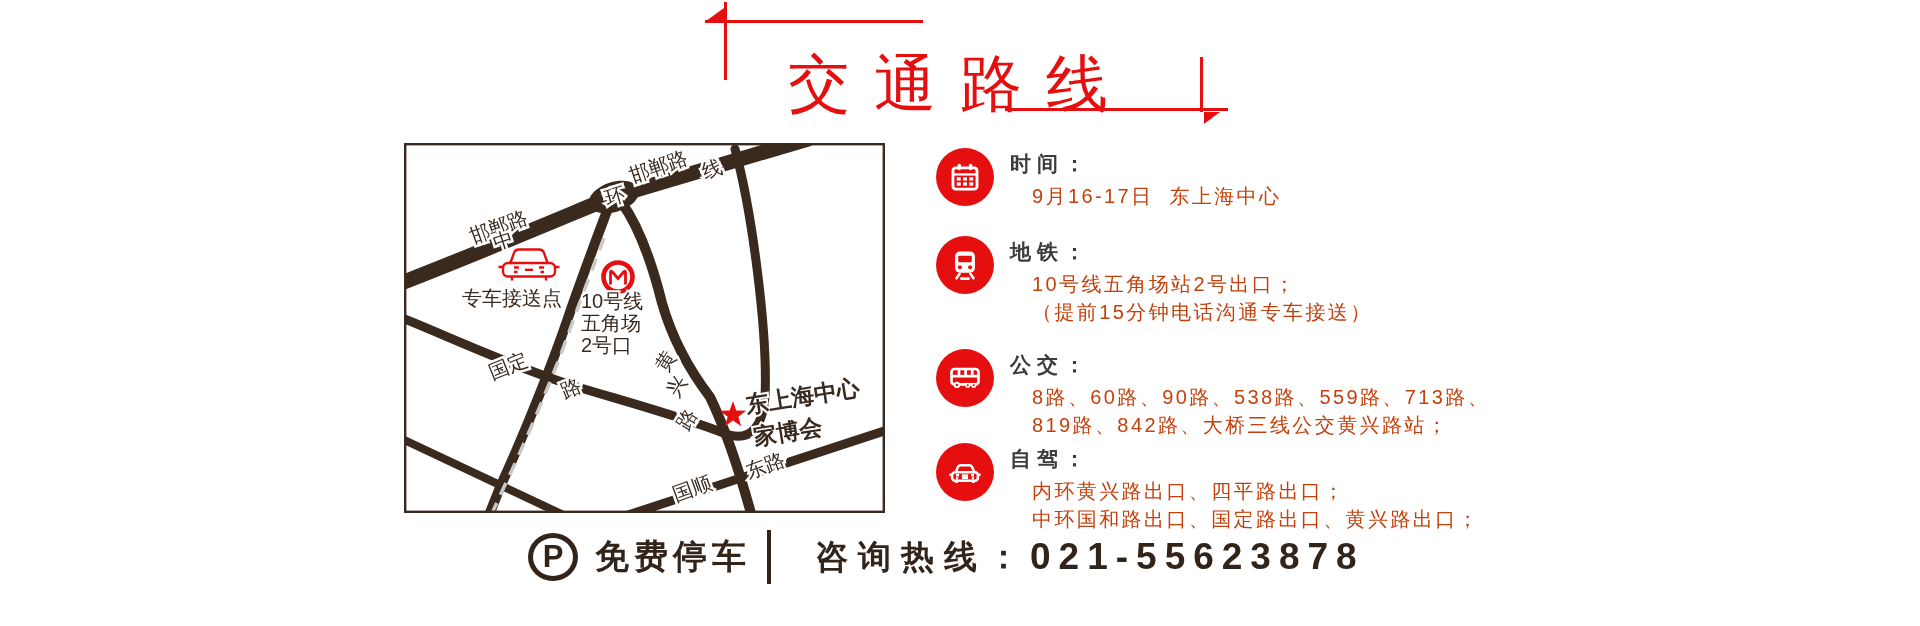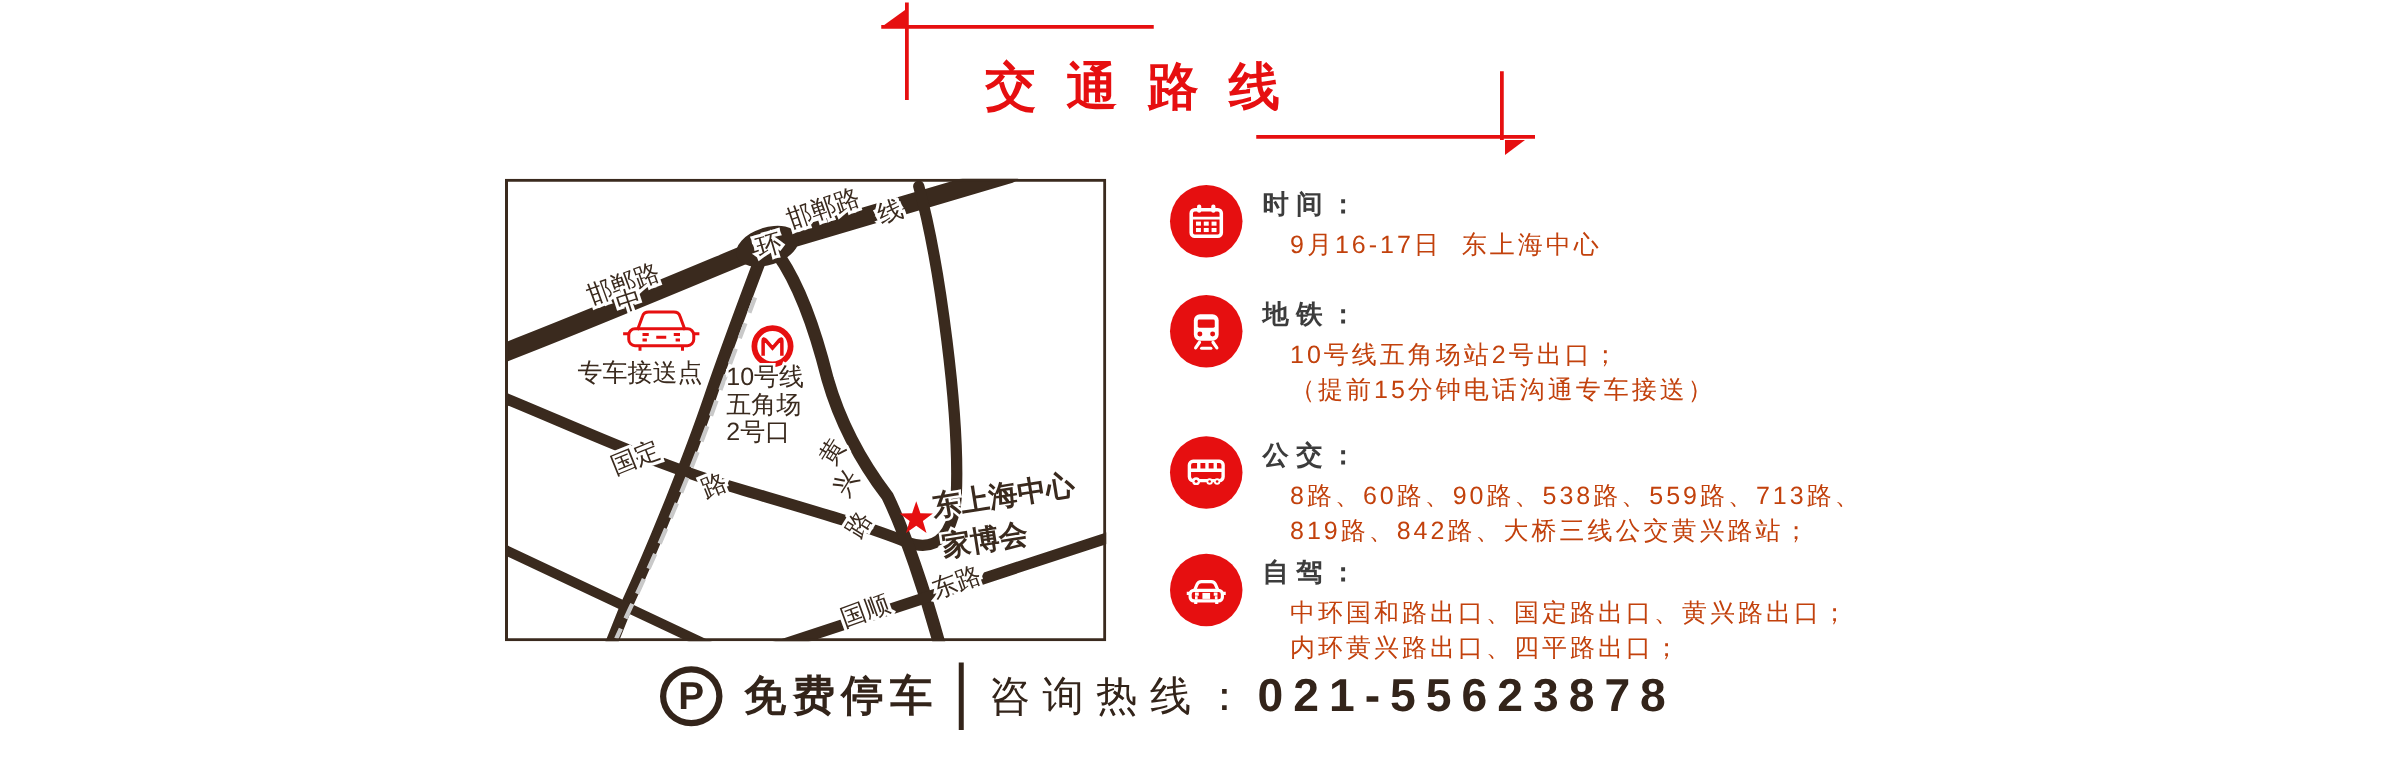--- a/index.html
+++ b/index.html
@@ -1,19 +1,19 @@
 <!DOCTYPE html>
 <html><head>
 <meta charset="utf-8">
 <style>
   html,body{margin:0;padding:0;background:#fff;}
   .page{position:relative;width:1920px;height:626px;background:#fff;overflow:hidden;
         font-family:"Liberation Sans","DejaVu Sans",sans-serif;}
   
-  .page-title{position:absolute;left:788px;top:42px;font-size:41px;font-weight:bold;
+  .page-title{position:absolute;left:788px;top:42px;font-size:62px;font-weight:normal;
               letter-spacing:24px;color:#e60f10;white-space:pre;}
   .deco{position:absolute;background:#e60f10;}
   .tl-h{left:705px;top:20px;width:218px;height:3px;}
   .tl-v{left:724px;top:2px;width:3px;height:78px;}
   .br-v{left:1200px;top:57px;width:3px;height:55px;}
   .br-h{left:1005px;top:108px;width:223px;height:3px;}
   .tri{position:absolute;}
   
   .map-wrap{position:absolute;left:404px;top:143px;width:481px;height:370px;}
   
@@ -24,21 +24,21 @@
   .info-title{font-size:21px;font-weight:bold;color:#3c3c3c;letter-spacing:6px;line-height:32px;}
   .info-lines{padding-left:22px;padding-top:2px;}
   .info-line{font-size:20px;color:#c2410c;letter-spacing:2.4px;line-height:28px;white-space:pre;}
   
   .footer{position:absolute;left:528px;top:528px;height:58px;display:flex;align-items:center;color:#33241a;}
   .p-badge{width:40px;height:38px;border:5px solid #33241a;border-radius:50%;
            display:flex;align-items:center;justify-content:center;
            font-size:31px;font-weight:bold;color:#33241a;}
   .free-park{font-size:34px;font-weight:bold;letter-spacing:5px;margin-left:17px;white-space:pre;font-family:Liberation Serif, serif;}
   .divider{width:4px;height:54px;background:#33241a;margin-left:16px;margin-right:20px;}
-  .hotline{font-size:33px;font-weight:normal;letter-spacing:10px;white-space:pre;}
+  .hotline{font-size:33px;font-weight:bold;letter-spacing:10px;white-space:pre;margin-left:24px;}
   .phone{font-size:37px;font-weight:bold;letter-spacing:8px;white-space:pre;}
 </style>
 </head>
 <body>
 
 <div class="page">
 
   <div class="deco tl-h"></div>
   <div class="deco tl-v"></div>
   <svg class="tri" style="left:706px;top:8px" width="18" height="13">
@@ -204,22 +204,22 @@
           <path d="M6 14.2 h2 M6 16.2 h1.4"></path>
           <rect x="10.8" y="14.4" width="2.4" height="1.5"></rect>
           <path d="M18 14.2 h-2 M18 16.2 h-1.4"></path>
           <path d="M6.4 17.8 v1.6 M17.6 17.8 v1.6"></path>
         </g>
       </svg>
     </div>
     <div class="info-text">
       <div class="info-title">自驾：</div>
       <div class="info-lines">
+        <div class="info-line">内环黄兴路出口、四平路出口；</div>
         <div class="info-line">中环国和路出口、国定路出口、黄兴路出口；</div>
-        <div class="info-line">内环黄兴路出口、四平路出口；</div>
       </div>
     </div>
   </div>
 
   <div class="footer">
     <div class="p-badge">P</div>
     <div class="free-park">免费停车</div>
     <div class="divider"></div>
     <div class="hotline">咨询热线：</div>
     <div class="phone">021-55623878</div>

